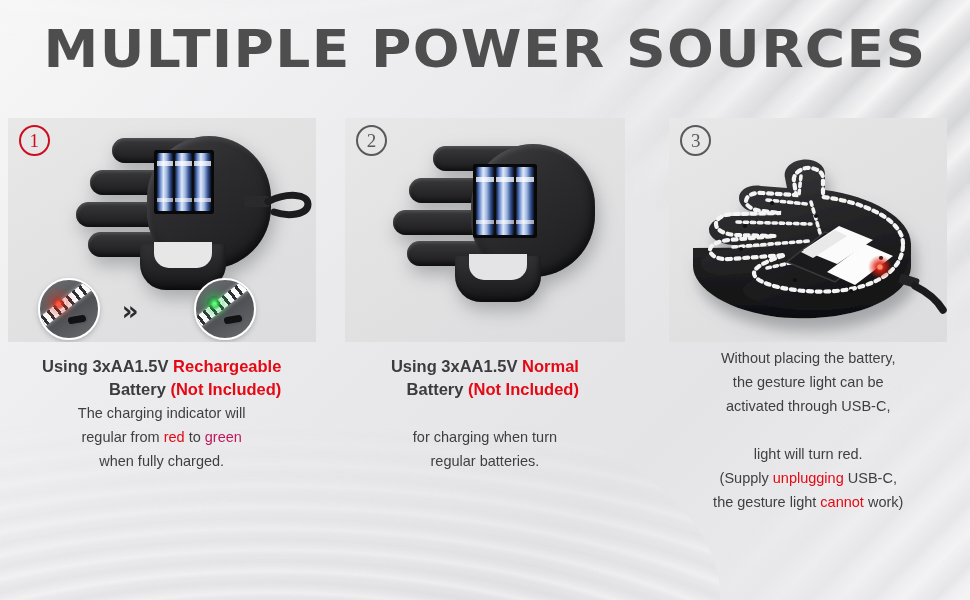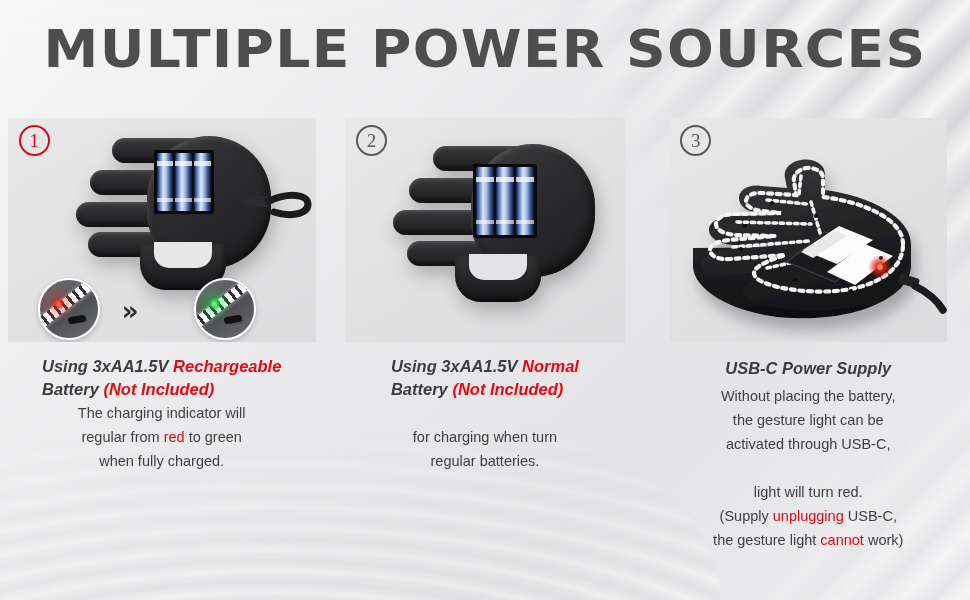--- a/index.html
+++ b/index.html
@@ -300,39 +300,38 @@
     font-family: "DejaVu Sans", sans-serif;
   }
 
   
   .p3-scene { position: absolute; inset: 0; }
   .p3-svg { position: absolute; left: 6px; top: 22px; }
 
   
   .heading {
     margin-top: 13px;
-    text-align: left;
+    text-align: right;
     font-size: 16.5px;
     line-height: 23px;
     font-weight: 700;
     color: #3c3c3e;
     padding: 0 6px;
-    font-style: italic;
   }
   .col:nth-child(3) .heading { margin-top: 15px; }
   .body {
     text-align: center;
     font-size: 14.5px;
     line-height: 24px;
     color: #3f3f41;
     padding: 0 10px;
   }
   .col:nth-child(3) .body { margin-top: 4px; }
   .red   { color: #e50914; }
-  .green { color: #404040; }
+  .green { color: #be185d; }
 </style>
 </head>
 <body>
 
 <div id="page">
 
   <div class="bg-base"></div>
   <div class="bg-waves-top"></div>
   <div class="bg-diagonals"></div>
   <div class="bg-diagonals2"></div>
@@ -494,21 +493,20 @@
             <circle cx="205" cy="127" r="2.6" fill="#ff8f6f"></circle>
 
             <g>
               <rect x="224" y="136" width="20" height="10" rx="2.5" fill="#232325" transform="rotate(17 234 141)"></rect>
               <path d="M240 146 C252 152, 262 160, 268 170" stroke="#1b1b1d" stroke-width="7.5" fill="none" stroke-linecap="round"></path>
             </g>
           </svg>
         </div>
       </div>
 
-      <div class="heading">USB-C Power Supply</div>
 
       <div class="body">
         <span>Without placing the battery,</span><br>
         <span>the gesture light can be</span><br>
         <span>activated through USB-C,</span><br>
         <br>
         <span>light will turn red.</span><br>
         <span>(Supply </span><span class="red">unplugging</span><span> USB-C,</span><br>
         <span>the gesture light </span><span class="red">cannot</span><span> work)</span>
       </div>

